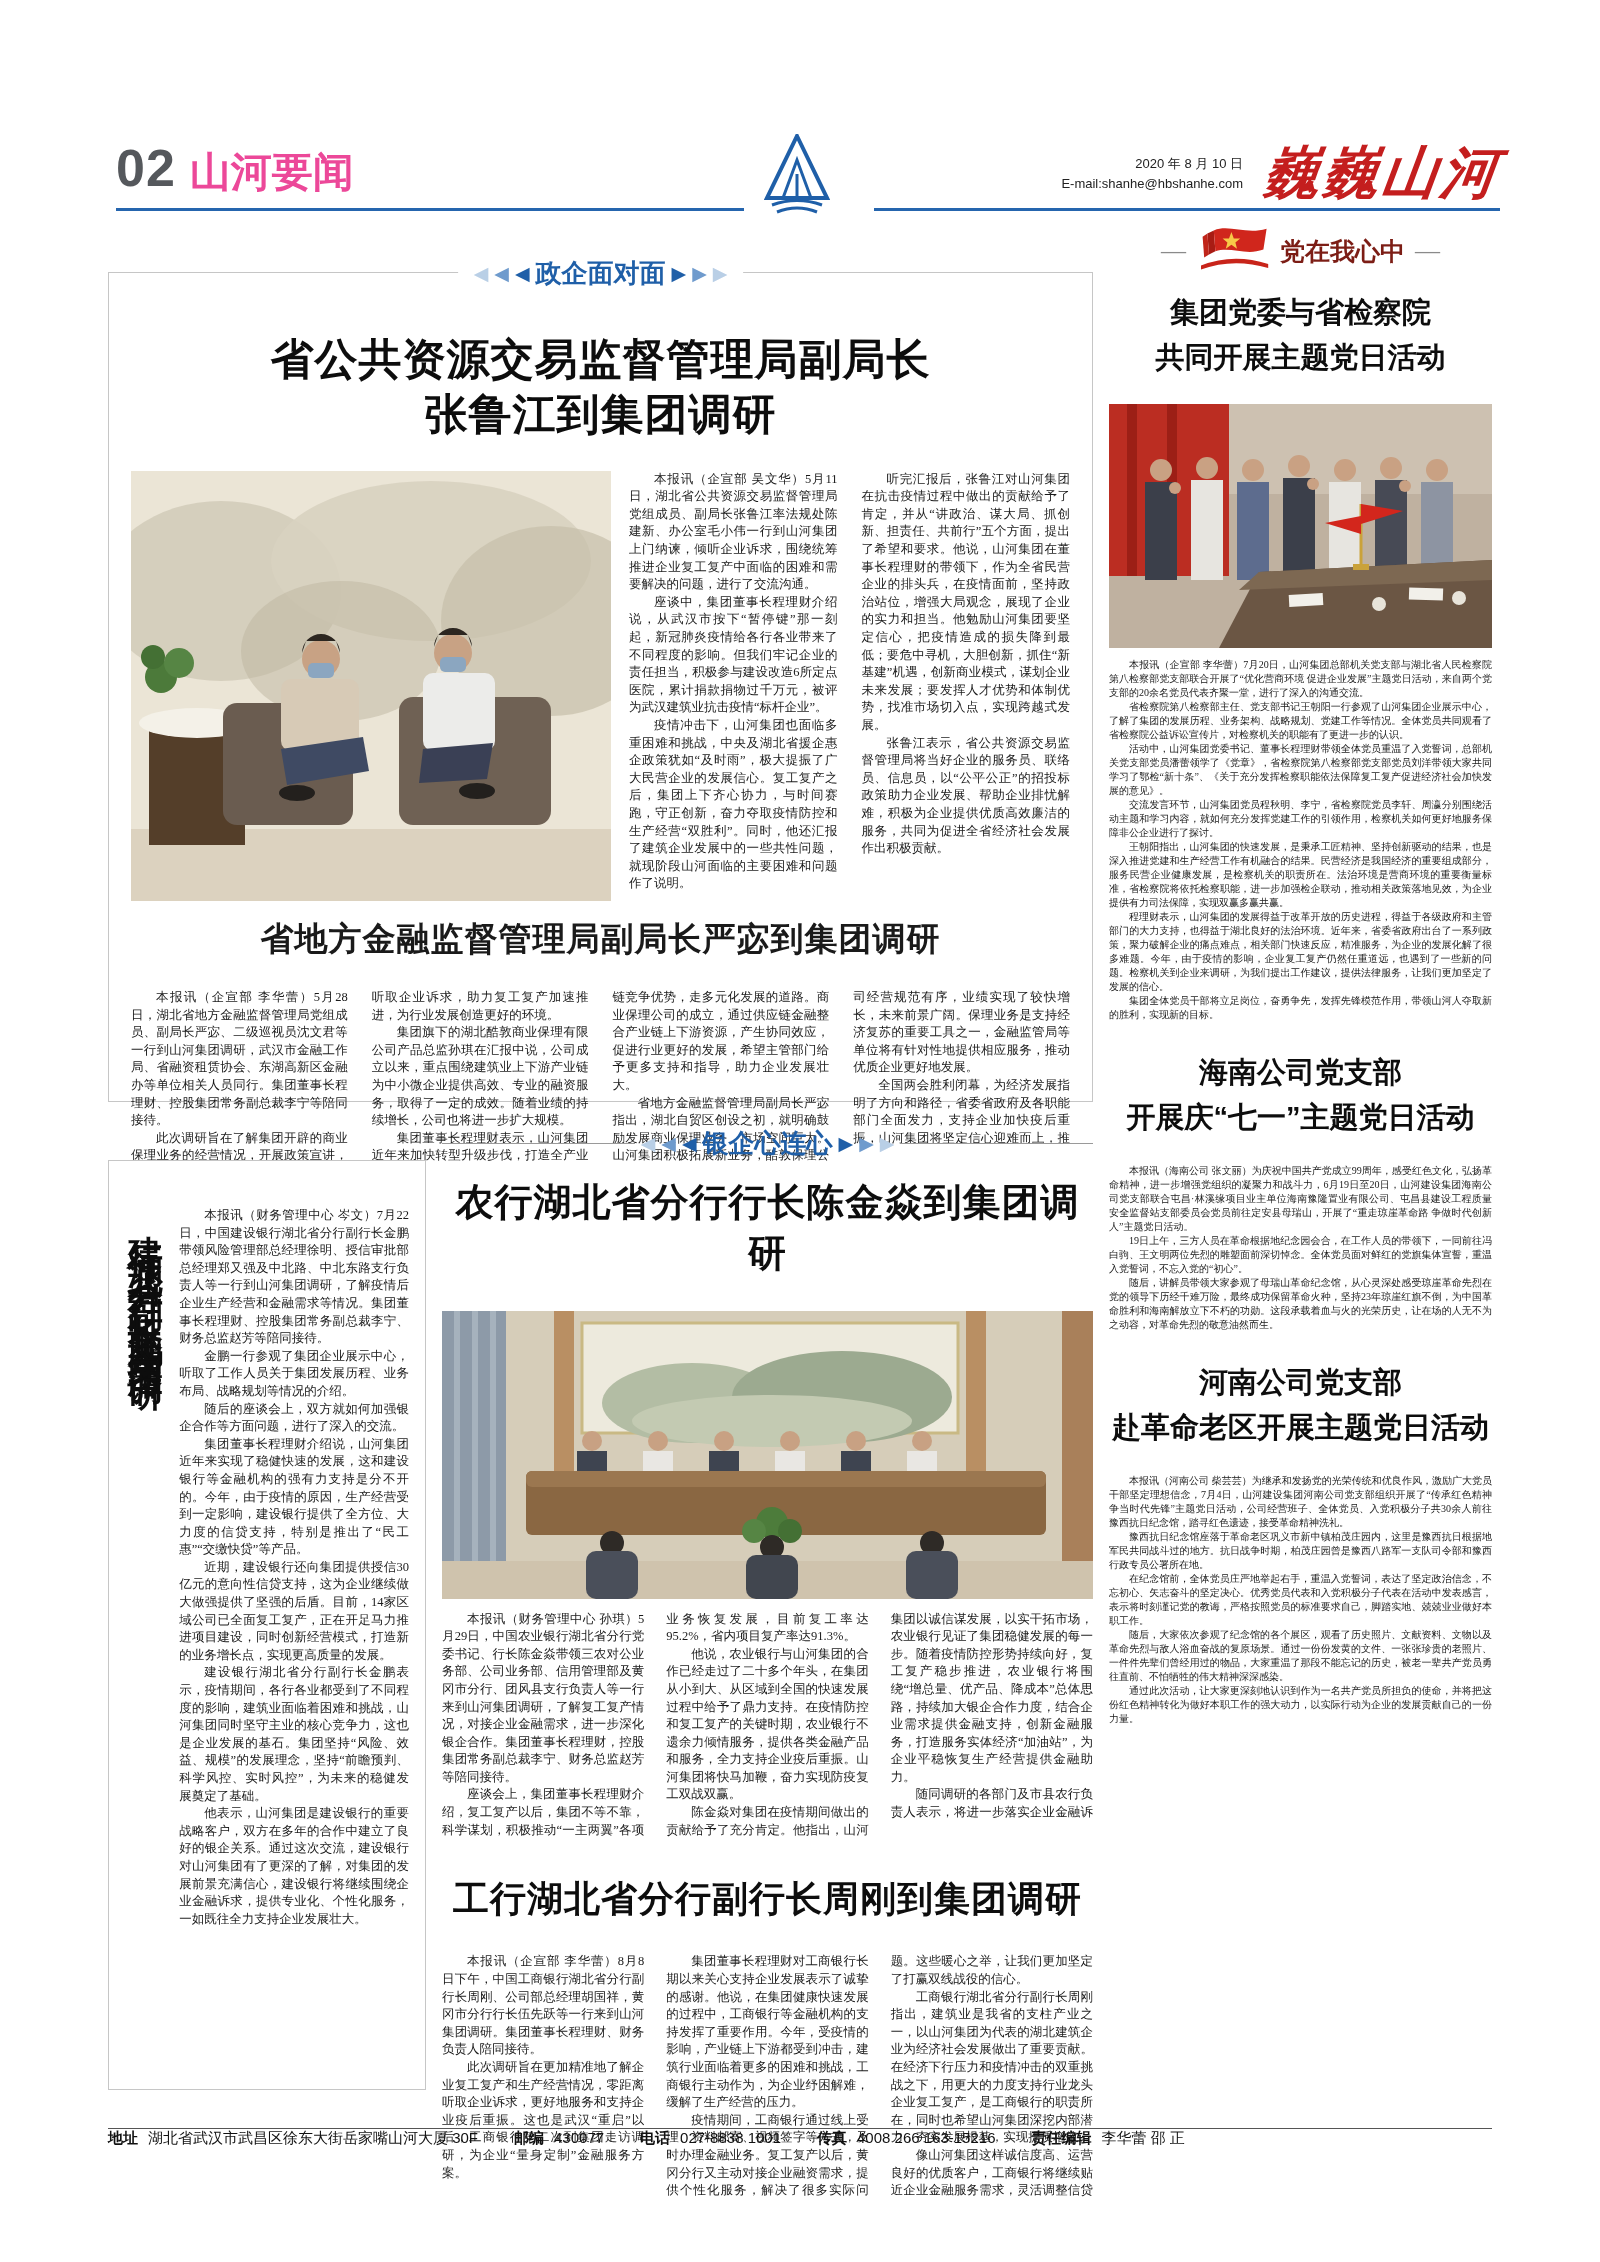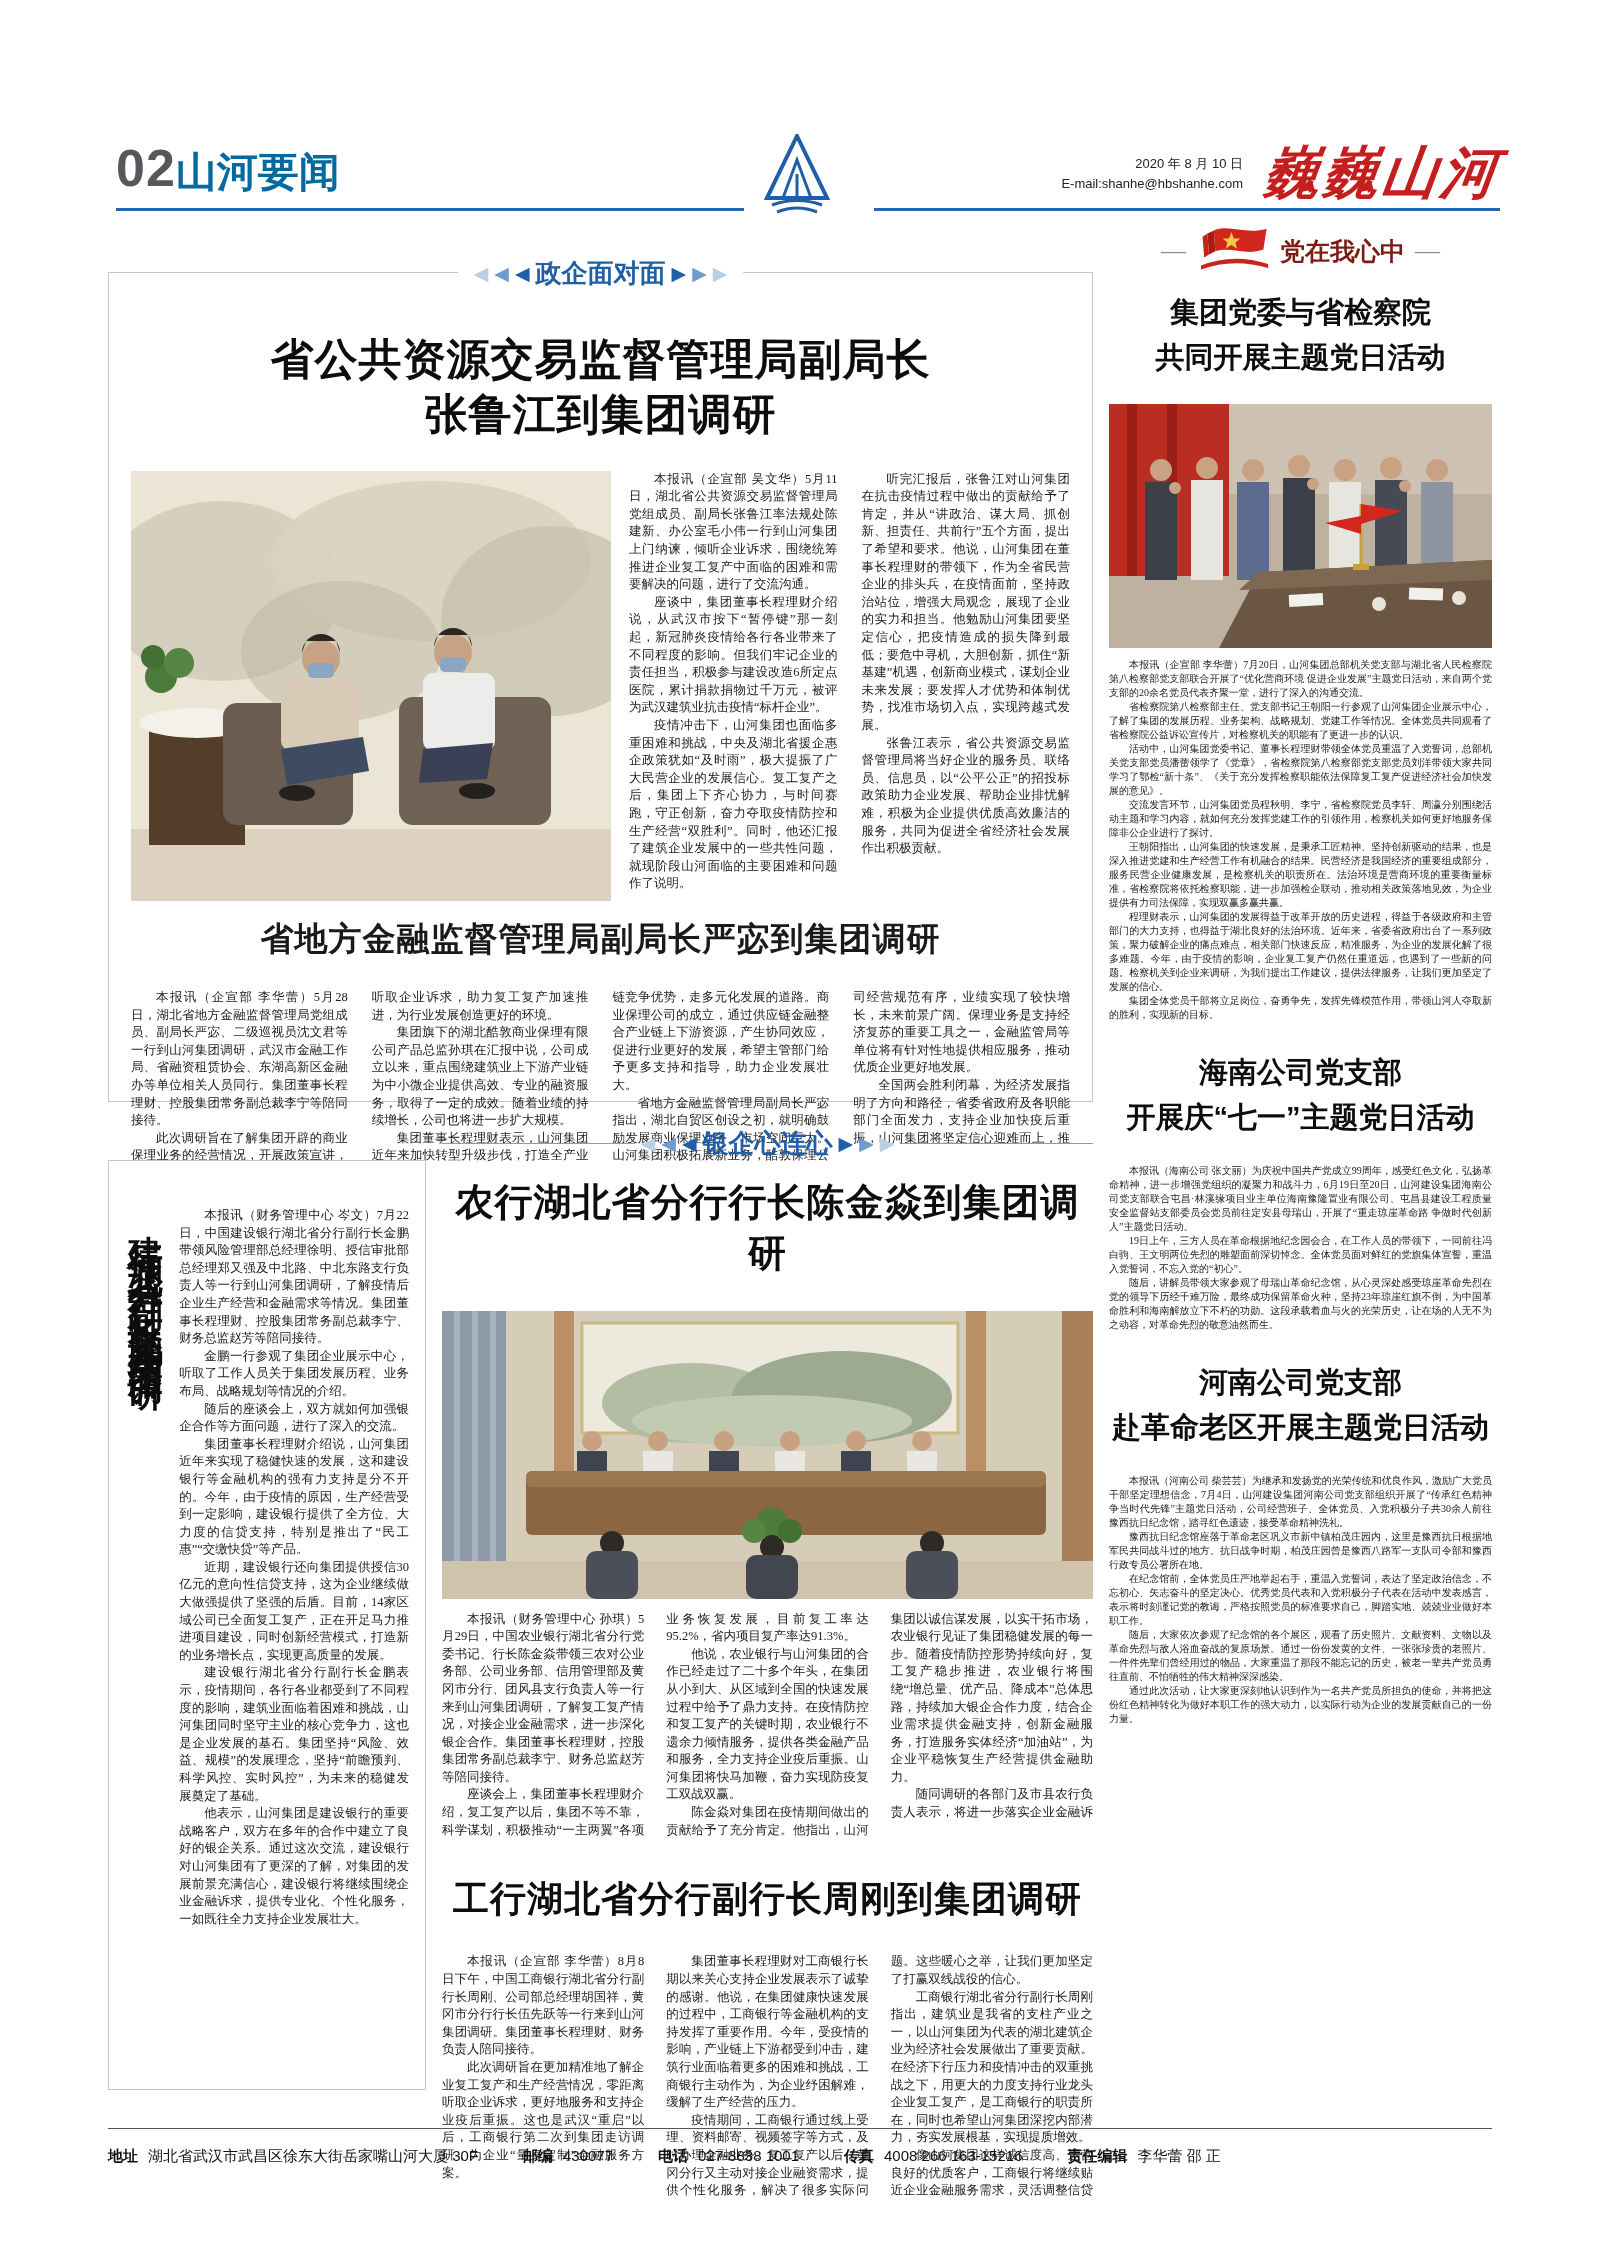--- a/index.html
+++ b/index.html
@@ -1,21 +1,21 @@
 <!DOCTYPE html>
 <html><head>
 <meta charset="utf-8">
 <style>
   html,body{margin:0;padding:0;background:#e8e8e6;}
   .page{position:relative;width:1600px;height:2262px;background:#ffffff;margin:0 auto;overflow:hidden;
         font-family:"Liberation Serif","DejaVu Serif",serif;color:#1a1a1a;}
   
   .masthead{position:absolute;left:116px;top:146px;width:1384px;height:70px;}
   .page-num{font-family:"Liberation Sans","DejaVu Sans",sans-serif;font-size:52px;font-weight:700;color:#55585c;letter-spacing:1px;}
-  .section-name{font-family:"Liberation Sans","DejaVu Sans",sans-serif;font-size:41px;font-weight:600;color:#0369a1;}
+  .section-name{font-family:"Liberation Sans","DejaVu Sans",sans-serif;font-size:41px;font-weight:600;color:#ec4899;margin-left:14px;}
   .mast-left{position:absolute;left:0;top:-8px;display:flex;align-items:baseline;}
   .rule-left{position:absolute;left:0;top:62px;width:628px;height:3px;background:#2565ae;}
   .rule-right{position:absolute;left:758px;top:62px;width:626px;height:3px;background:#2565ae;}
   .logo-wrap{position:absolute;left:648px;top:-12px;width:66px;height:84px;}
   .mast-right{position:absolute;right:0;top:-10px;display:flex;align-items:center;gap:21px;}
   .mast-meta{text-align:right;font-family:"Liberation Sans","DejaVu Sans",sans-serif;font-size:13px;color:#222;line-height:1.55;}
   .paper-name{font-size:56px;font-weight:700;color:#c41e1e;font-style:italic;transform:skewX(-7deg);letter-spacing:3px;}
   
   .marker{display:flex;align-items:center;justify-content:center;gap:6px;
           font-size:26px;font-weight:700;color:#1f5fa8;}
@@ -56,21 +56,21 @@
   .party-marker{display:flex;align-items:center;justify-content:center;gap:10px;
                 font-size:25px;font-weight:700;color:#7c1d15;}
   .dash{color:#8a8a8a;font-weight:400;}
   .sb-h{font-family:"Liberation Sans","DejaVu Sans",sans-serif;font-size:29px;line-height:1.55;font-weight:700;
         text-align:center;color:#0d0d0d;margin-top:12px;}
   .photo2-wrap{margin-top:12px;height:244px;overflow:hidden;}
   .sb-text{margin-top:10px;font-size:10px;line-height:14px;}
   .sb-gap{margin-top:28px;}
   
   .footer{position:absolute;left:108px;top:2128px;width:1384px;border-top:1px solid #555;
-          padding-top:18px;display:flex;gap:45px;font-size:15px;color:#111;
+          padding-top:0;display:flex;gap:36px;font-size:15px;color:#111;
           font-family:"Liberation Sans","DejaVu Sans",sans-serif;}
   .fgroup{display:flex;gap:10px;white-space:nowrap;}
   .flabel{font-weight:700;}
 </style>
 </head>
 <body>
 
 <div class="page">
 
   <header class="masthead">

